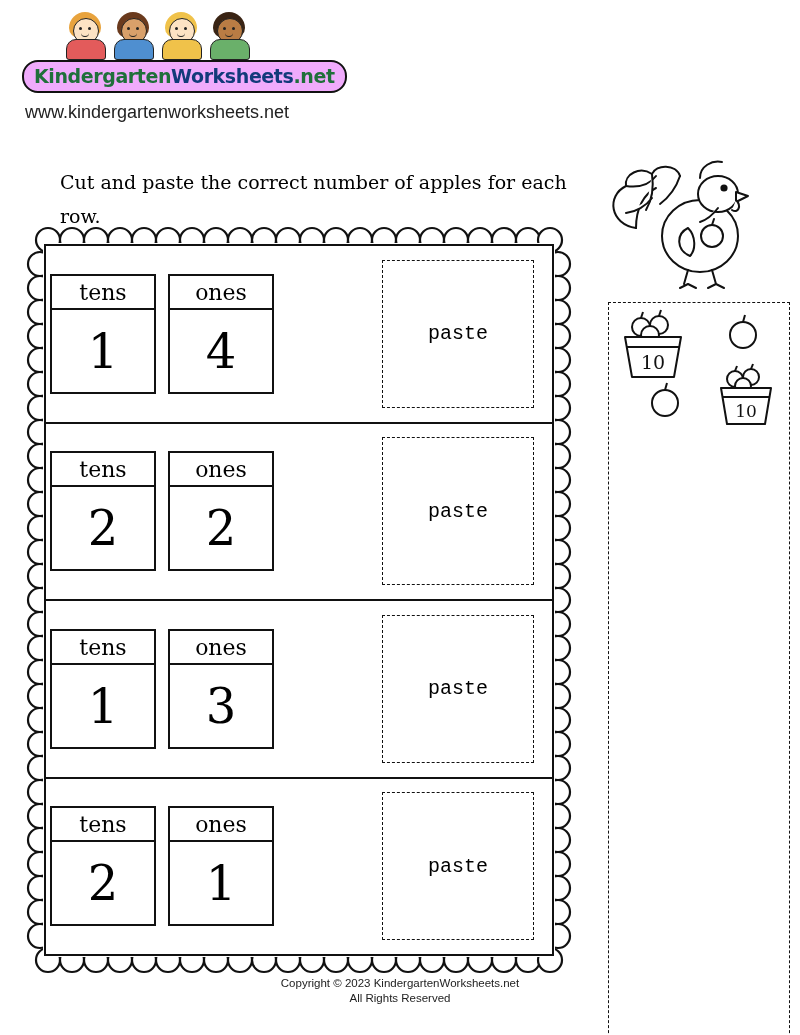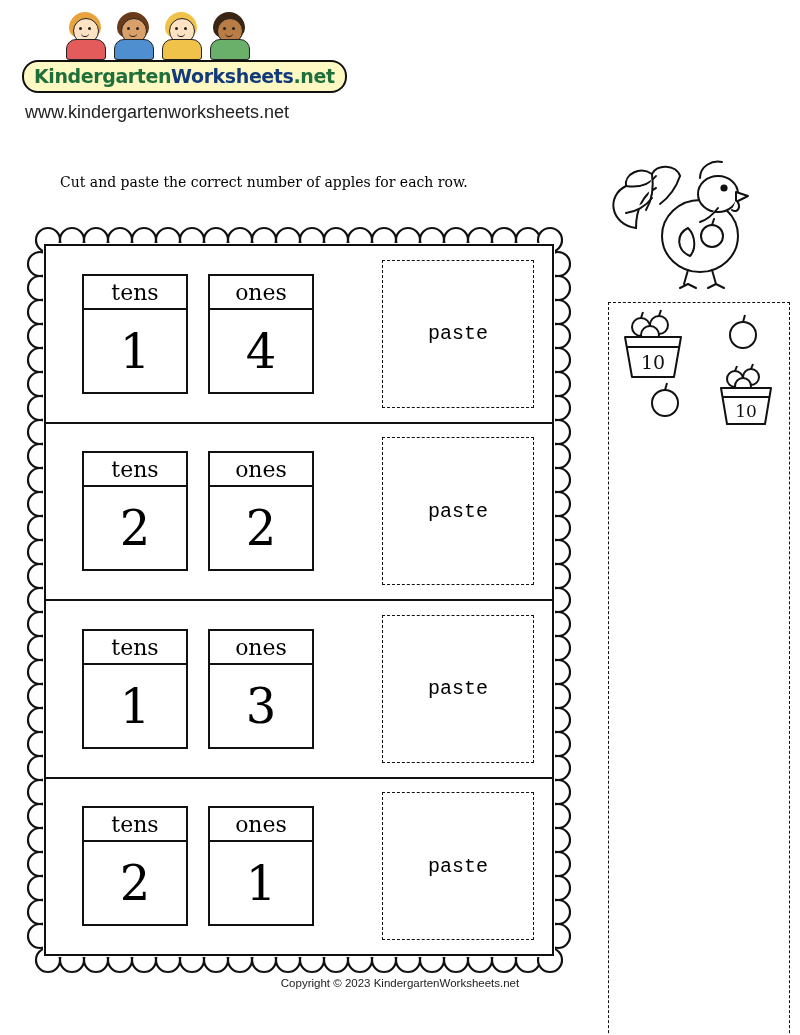--- a/index.html
+++ b/index.html
@@ -75,21 +75,21 @@
     position: absolute;
     left: 19px; top: 22px;
     width: 8px; height: 4px;
     border-bottom: 1.5px solid #222;
     border-radius: 0 0 8px 8px;
   }
 
   .logo-name {
     margin-top: 2px;
     display: inline-block;
-    background: #fef9c3;
+    background: #f0abfc;
     border: 2.5px solid #111;
     border-radius: 16px;
     padding: 3px 10px 4px 10px;
     font-size: 19px;
     font-weight: bold;
     letter-spacing: -0.4px;
     white-space: nowrap;
     font-family: "DejaVu Sans", sans-serif;
   }
   .logo-name .kw { color: #1f6f3a; }
@@ -135,21 +135,21 @@
     margin-left: 2px;
   }
 
   
   .instructions {
     position: absolute;
     left: 60px;
     top: 165px;
     width: 520px;
     font-family: "DejaVu Serif", serif;
-    font-size: 14px;
+    font-size: 19px;
     line-height: 34px;
   }
 
   
   .main-box {
     position: absolute;
     left: 26px;
     top: 226px;
     width: 546px;
     height: 748px;
@@ -174,22 +174,22 @@
     display: flex;
     align-items: center;
     position: relative;
     border-bottom: 2.5px solid #111;
     box-sizing: border-box;
   }
   .prow:last-child { border-bottom: none; }
 
   .pv-cells {
     display: flex;
-    margin-left: 36px;
-    gap: 20px;
+    margin-left: 4px;
+    gap: 12px;
   }
   .pv-cell {
     width: 106px;
     border: 2px solid #111;
     box-sizing: border-box;
     text-align: center;
     background: #fff;
   }
   .pv-label {
     font-family: "DejaVu Serif", serif;
@@ -647,13 +647,14 @@
             <path d="M13,3 l2,-6"></path>
         </g>
       </g>
     </svg>
   </div>
 
 </div>
 
 <div class="footer">
   <div class="copy-line">Copyright © 2023 KindergartenWorksheets.net</div>
+  <div class="copy-line">All Rights Reserved</div>
 </div>
 
 </body></html>

